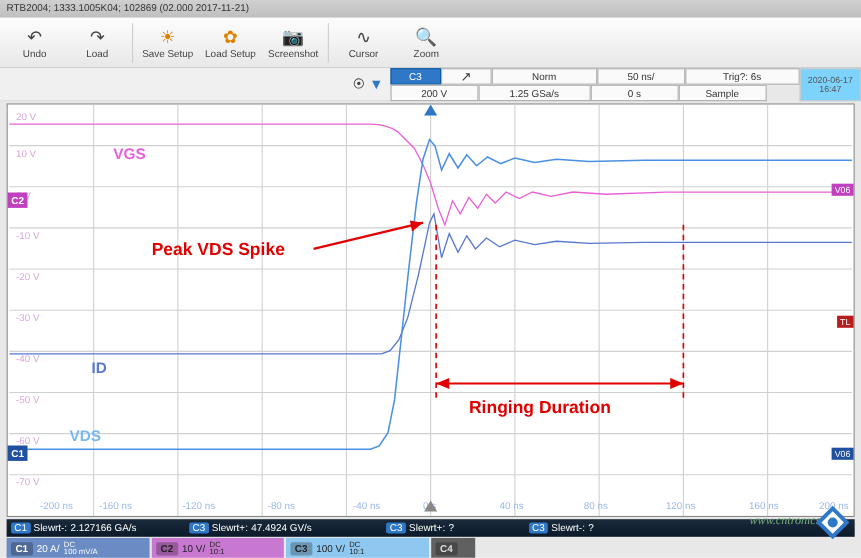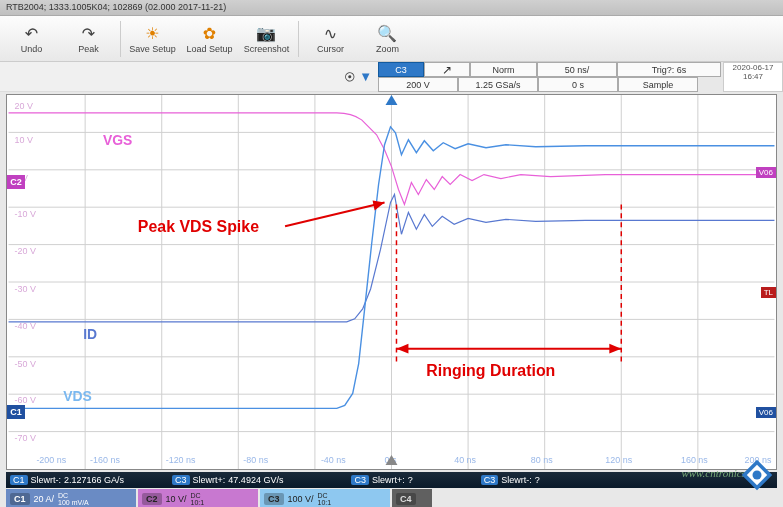--- a/index.html
+++ b/index.html
@@ -48,21 +48,21 @@
     display: flex;
     align-items: stretch;
     height: 30px;
     font-size: 9px;
   }
   .trig-lead { width: 378px; background: #f0f0f0; border-bottom: 1px solid #ddd; display:flex;align-items:center;justify-content:flex-end;padding-right:6px;color:#444;gap:4px;}
   .trig-row { flex:1; display:flex; flex-direction:column; }
   .trig-upper, .trig-lower { display:flex; height:15px; }
   .trig-cell { border: 1px solid #aaa; background: #fafafa; display:flex;align-items:center;justify-content:center; padding:0 4px; color:#333;}
   .trig-cell.active { background:#2e78c7;color:#fff;border-color:#125a9e;}
-  .timestamp { width:60px; font-size:8px; display:flex;flex-direction:column;align-items:center;justify-content:flex-start;color:#555;background:#ffffff;border:1px solid #ccc;}
+  .timestamp { width:60px; font-size:8px; display:flex;flex-direction:column;align-items:center;justify-content:center;color:#555;background:#7dd3fc;border:1px solid #ccc;}
   .plot-area {
     position: relative;
     height: 376px;
     background: #fff;
     border: 1px solid #888;
     margin: 2px 6px 0 6px;
   }
   .grid line { stroke: #d0d0d0; stroke-width: 1; }
   .axis-text { font-size: 9px; fill: #d8a8d8; }
   .axis-text2 { font-size: 9px; fill: #9ab8e8; }
@@ -96,21 +96,21 @@
 
 <div class="title-bar">RTB2004; 1333.1005K04; 102869 (02.000 2017-11-21)</div>
 
 <div class="toolbar">
   <div class="tb-btn">
       <span class="ic">↶</span>
       <span>Undo</span>
     </div>
   <div class="tb-btn">
       <span class="ic">↷</span>
-      <span>Peak</span>
+      <span>Load</span>
     </div>
   <div class="tb-sep"></div>
   <div class="tb-btn">
       <span class="ic" style="color:#e08000">☀</span>
       <span>Save Setup</span>
     </div>
   <div class="tb-btn">
       <span class="ic" style="color:#e08000">✿</span>
       <span>Load Setup</span>
     </div>
@@ -132,27 +132,27 @@
 
 <div class="trig-bar">
   <div class="trig-lead">
     <span style="font-size:11px">⦿</span>
     <span style="color:#2e78c7;font-size:13px;">▼</span>
   </div>
   <div class="trig-row">
     <div class="trig-upper">
       <div class="trig-cell active" style="width:46px">C3</div>
       <div class="trig-cell" style="width:46px;font-size:12px">↗</div>
-      <div class="trig-cell" style="width:67px">Norm</div>
+      <div class="trig-cell" style="width:96px">Norm</div>
       <div class="trig-cell" style="width:80px">50 ns/</div>
       <div class="trig-cell" style="width:104px">Trig?: 6s</div>
     </div>
     <div class="trig-lower">
       <div class="trig-cell" style="width:80px">200 V</div>
-      <div class="trig-cell" style="width:80px">1.25 GSa/s</div>
+      <div class="trig-cell" style="width:102px">1.25 GSa/s</div>
       <div class="trig-cell" style="width:80px">0 s</div>
       <div class="trig-cell" style="width:80px">Sample</div>
     </div>
   </div>
   <div class="timestamp">
     <span>2020-06-17</span>
     <span>16:47</span>
   </div>
 </div>
 

